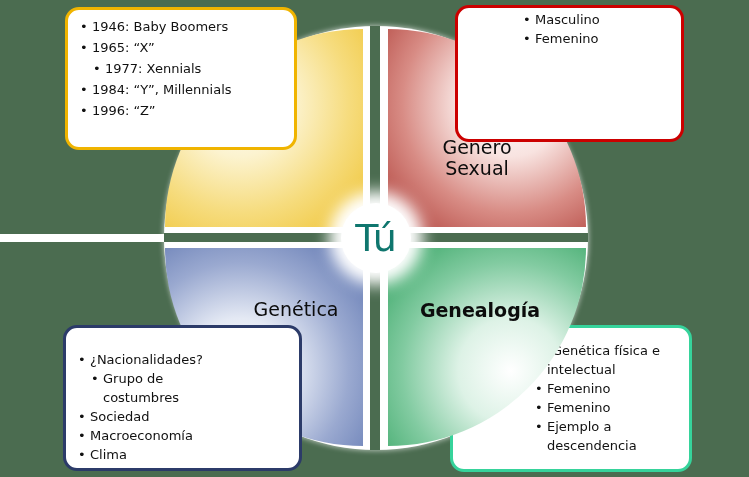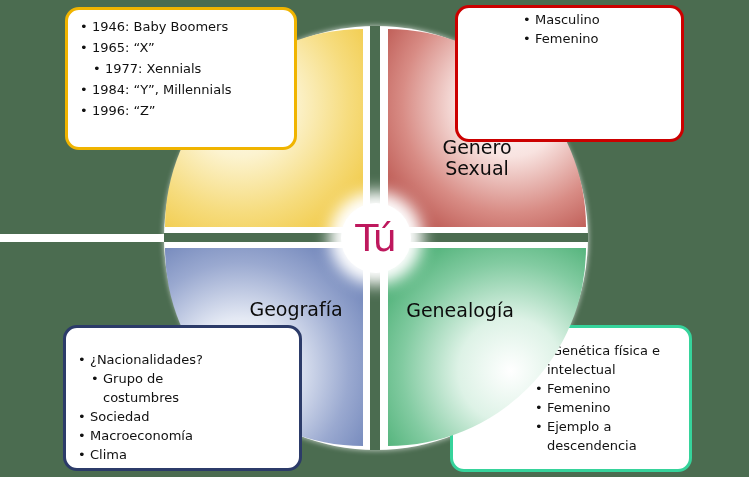--- a/index.html
+++ b/index.html
@@ -27,31 +27,31 @@
     background:radial-gradient(175px at 38% 62%, #ffffff 0%, #e4e9f4 30%, #9aa9d0 62%, #5a72ae 100%); }
   .disc.green  { left:388px; top:248px; border-bottom-right-radius:100%;
     background:radial-gradient(175px at 62% 62%, #ffffff 0%, #ddf2e6 30%, #82cba1 62%, #2fa15e 100%); }
 
   .center-circle {
     position:absolute; left:341px; top:203px; width:70px; height:70px;
     border-radius:50%; background:#ffffff;
     box-shadow:0 0 16px 12px #ffffff;
     display:flex; align-items:center; justify-content:center;
   }
-  .tu { font-size:38px; color:#be185d; }
+  .tu { font-size:38px; color:#0f766e; }
 
   .q-label {
     position:absolute; transform:translate(-50%,-50%);
     font-size:19px; line-height:1.12; text-align:center;
     white-space:pre-line; color:#0c0c0c;
   }
   .q-label.generation { left:296px; top:159px; }
   .q-label.gender     { left:452px; top:158px;margin-left:25px; }
   .q-label.geography  { left:296px; top:310px; }
-  .q-label.genealogy  { left:460px; top:311px; }
+  .q-label.genealogy  { left:480px; top:311px;font-weight:bold; }
 
   .callout { position:absolute; background:#ffffff; border-radius:14px; box-sizing:border-box; }
   .callout.tl { left:65px;  top:7px;   width:232px; height:143px; border:3px solid #F0B400; }
   .callout.tr { left:455px; top:5px;   width:229px; height:137px; border:3px solid #CC0000; }
   .callout.bl { left:63px;  top:325px; width:239px; height:146px; border:3px solid #2C3B69; display:flex; align-items:flex-end; }
   .callout.br { left:450px; top:325px; width:242px; height:147px; border:3px solid #36D39B; display:flex; align-items:center; }
 
   .list { font-size:13px; line-height:19px; width:100%; }
   .tl .list { padding:6px 6px 0 12px; line-height:21px; }
   .tr .list { padding:2px 6px 0 65px; }
@@ -165,15 +165,15 @@
         </div>
       </div>
   </div>
 
   <div class="center-circle">
     <span class="tu">Tú</span>
   </div>
 
   <div class="q-label gender">Genero
 Sexual</div>
-  <div class="q-label geography">Geografía</div>
+  <div class="q-label geography">Genética</div>
   <div class="q-label genealogy">Genealogía</div>
 </div>
 
 </body></html>

